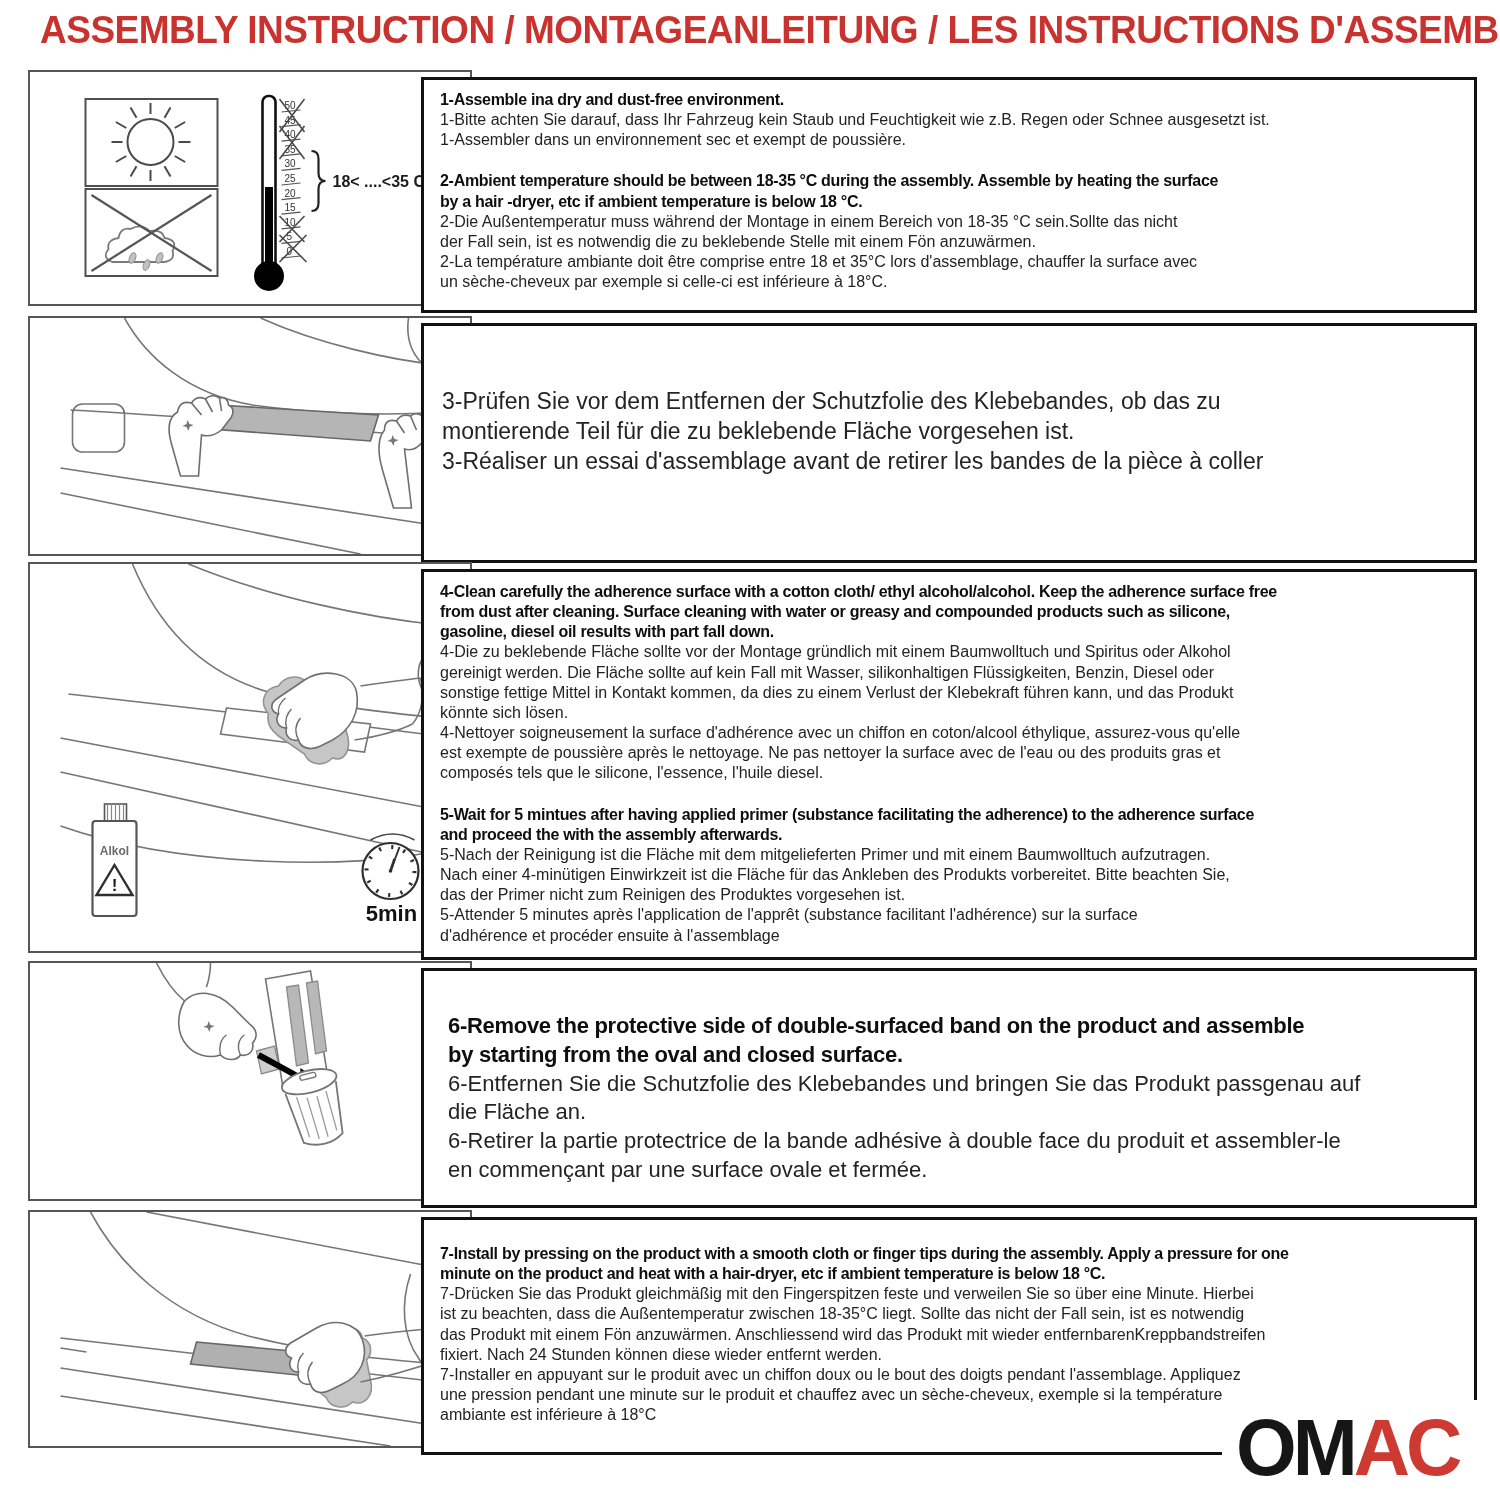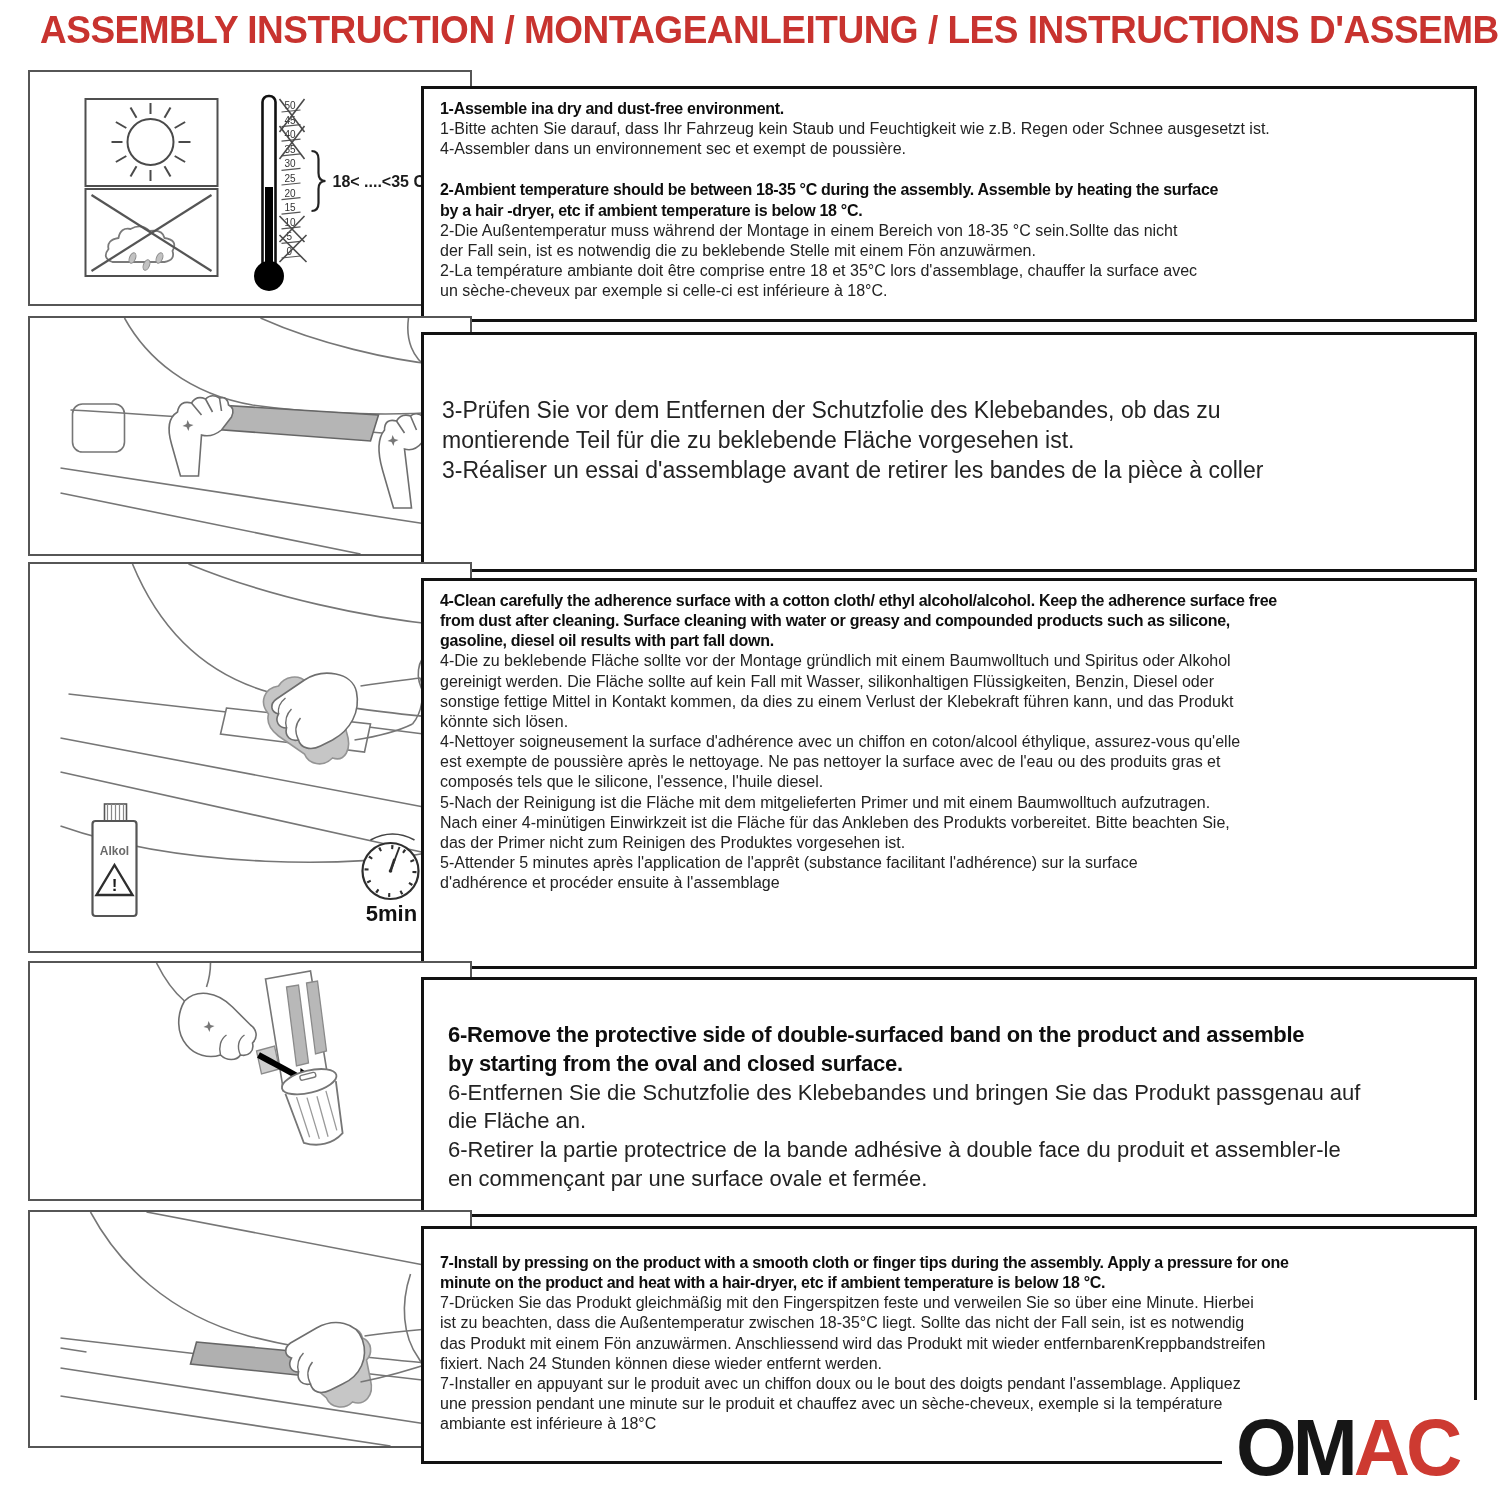--- a/index.html
+++ b/index.html
@@ -17,21 +17,21 @@
   .r2 { top:316px; height:240px; }
   .r3 { top:562px; height:391px; }
   .r4 { top:961px; height:240px; }
   .r5 { top:1210px; height:238px; }
   .illus {
     position:absolute; left:28px; top:0; width:444px; height:100%;
     border:2px solid #565656; background:#fff; box-sizing:border-box;
   }
   .illus svg { display:block; width:100%; height:100%; }
   .textbox {
-    position:absolute; left:421px; top:16px; width:1056px; height:100%;
+    position:absolute; left:421px; top:7px; width:1056px; height:100%;
     border:3px solid #121212; background:#fff; box-sizing:border-box;
     padding:10px 16px; overflow:hidden;
   }
   .r2 .textbox { padding:60px 18px 0; }
   .r4 .textbox { padding:41px 24px 0; }
   .r5 .textbox { padding:24px 16px; }
   .para { margin:0; white-space:pre-line; color:#232323; }
   .para.bold { font-weight:bold; color:#0e0e0e; letter-spacing:-0.3px; }
   .fs-small .para { font-size:16px; line-height:1.26; }
   .fs-big23 .para { font-size:23px; line-height:1.31; }
@@ -129,21 +129,21 @@
             <line x1="246" y1="163" x2="219" y2="190"></line>
         </g>
         <path d="M251,79 Q258,79 258,87 L258,101 Q258,109 265,109 Q258,109 258,117 L258,131 Q258,139 251,139" fill="none" stroke="#222" stroke-width="2.2"></path>
         <text x="272" y="115" font-size="16" font-weight="bold" fill="#1c1c1c">18&lt; ....&lt;35 C</text>
       </g>
     </svg>
   </div>
   <div class="textbox fs-small">
     <p class="para bold">1-Assemble ina dry and dust-free environment.</p>
     <p class="para">1-Bitte achten Sie darauf, dass Ihr Fahrzeug kein Staub und Feuchtigkeit wie z.B. Regen oder Schnee ausgesetzt ist.</p>
-    <p class="para">4-Assembler dans un environnement sec et exempt de poussière.</p>
+    <p class="para">1-Assembler dans un environnement sec et exempt de poussière.</p>
     <p class="para bold mt">2-Ambient temperature should be between 18-35 °C  during the assembly. Assemble by heating the surface
 by a hair -dryer, etc if ambient temperature is below 18 °C.</p>
     <p class="para">2-Die Außentemperatur muss während der Montage in einem Bereich von 18-35 °C  sein.Sollte das nicht
 der Fall sein, ist es notwendig die zu beklebende Stelle mit einem Fön anzuwärmen.</p>
     <p class="para">2-La température ambiante doit être comprise entre 18 et 35°C lors d'assemblage, chauffer la surface avec
 un sèche-cheveux par exemple si celle-ci est inférieure à 18°C.</p>
   </div>
 </div>
 
 <div class="row r2">
@@ -224,20 +224,22 @@
     <p class="para bold">4-Clean carefully the adherence surface with a cotton cloth/ ethyl alcohol/alcohol. Keep the adherence surface free
 from dust after cleaning. Surface cleaning with water or greasy and compounded products such as silicone,
 gasoline, diesel oil results with part fall down.</p>
     <p class="para">4-Die zu beklebende Fläche sollte vor der Montage gründlich mit einem Baumwolltuch und Spiritus oder Alkohol
 gereinigt werden. Die Fläche sollte auf kein Fall mit Wasser, silikonhaltigen Flüssigkeiten, Benzin, Diesel oder
 sonstige fettige Mittel in Kontakt kommen, da dies zu einem Verlust der Klebekraft führen kann, und das Produkt
 könnte sich lösen.</p>
     <p class="para">4-Nettoyer soigneusement la surface d'adhérence avec un chiffon en coton/alcool éthylique, assurez-vous qu'elle
 est exempte de poussière après le nettoyage. Ne pas nettoyer la surface avec de l'eau ou des produits gras et
 composés tels que le silicone, l'essence, l'huile diesel.</p>
+    <p class="para bold mt">5-Wait for 5 mintues after having applied primer (substance facilitating the adherence) to the adherence surface
+and proceed the with the assembly afterwards.</p>
     <p class="para">5-Nach der Reinigung ist die Fläche mit dem mitgelieferten Primer und mit einem Baumwolltuch aufzutragen.
 Nach einer 4-minütigen Einwirkzeit ist die Fläche für das Ankleben des Produkts vorbereitet. Bitte beachten Sie,
 das der Primer nicht zum Reinigen des Produktes vorgesehen ist.</p>
     <p class="para">5-Attender 5 minutes après l'application de l'apprêt (substance facilitant l'adhérence) sur la surface
 d'adhérence et procéder ensuite à l'assemblage</p>
   </div>
 </div>
 
 <div class="row r4">
   <div class="illus">

